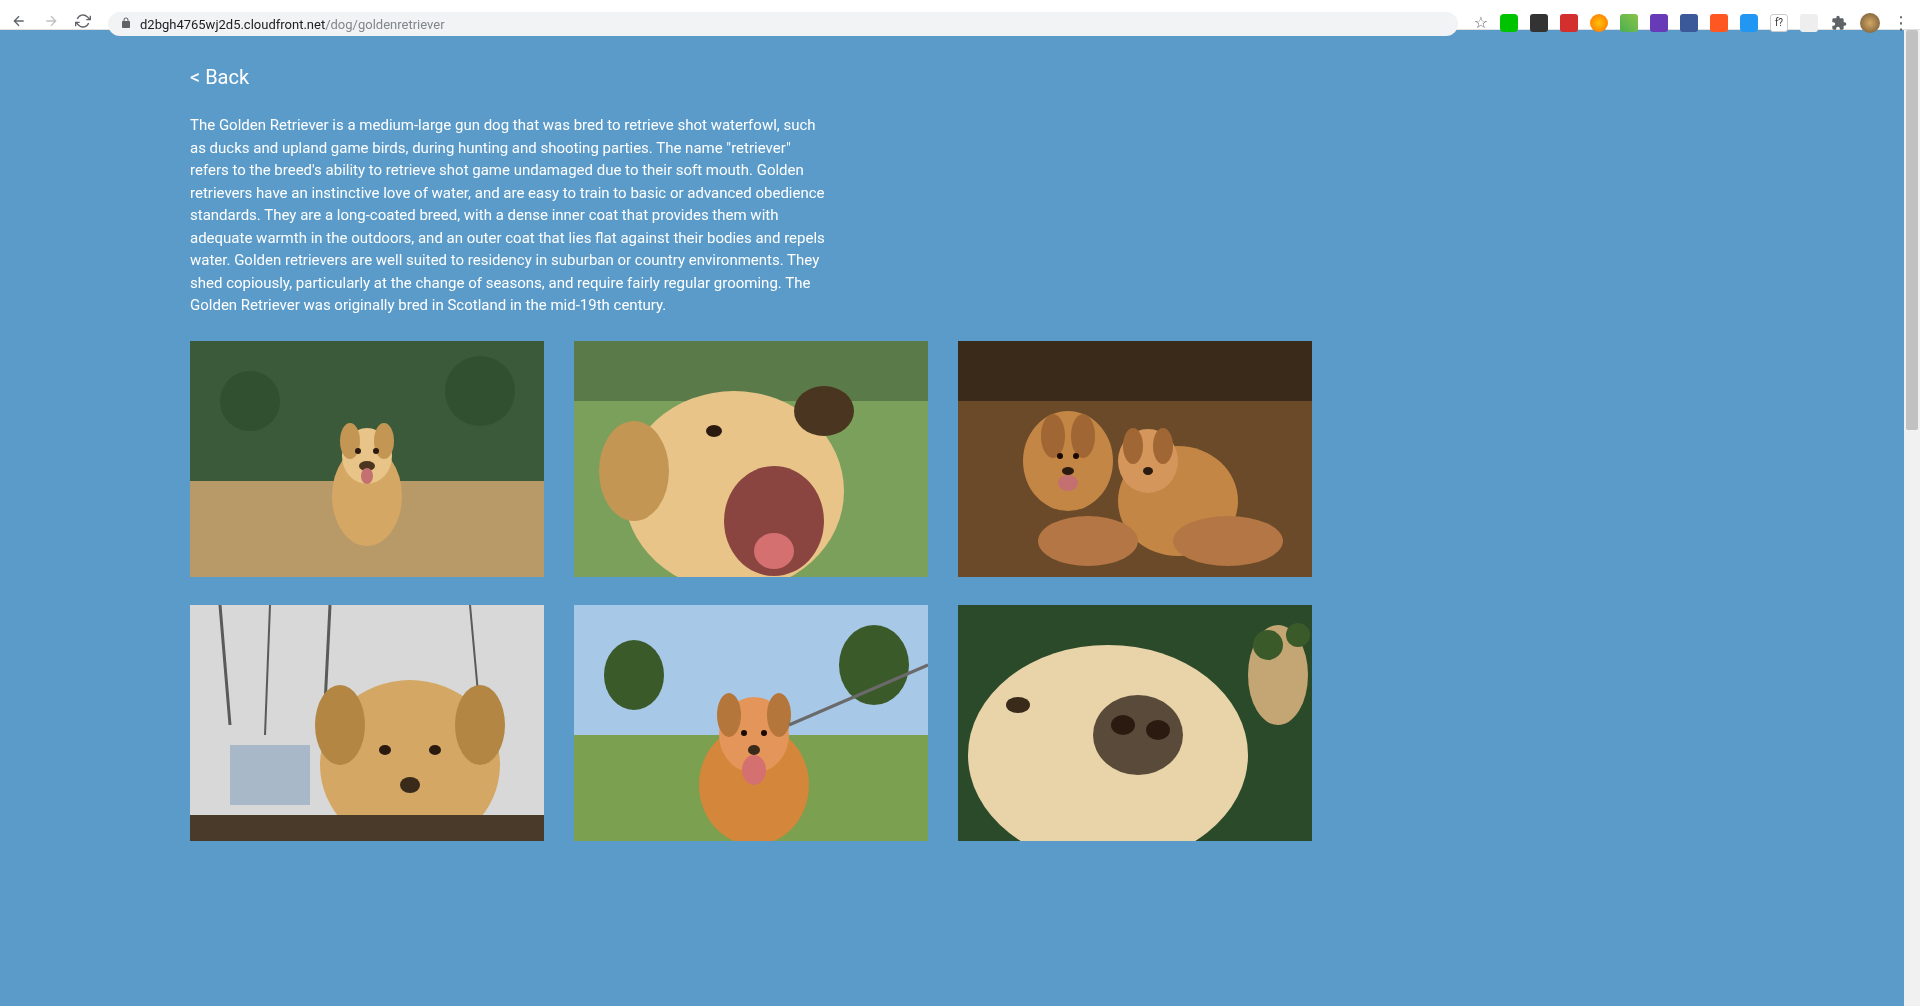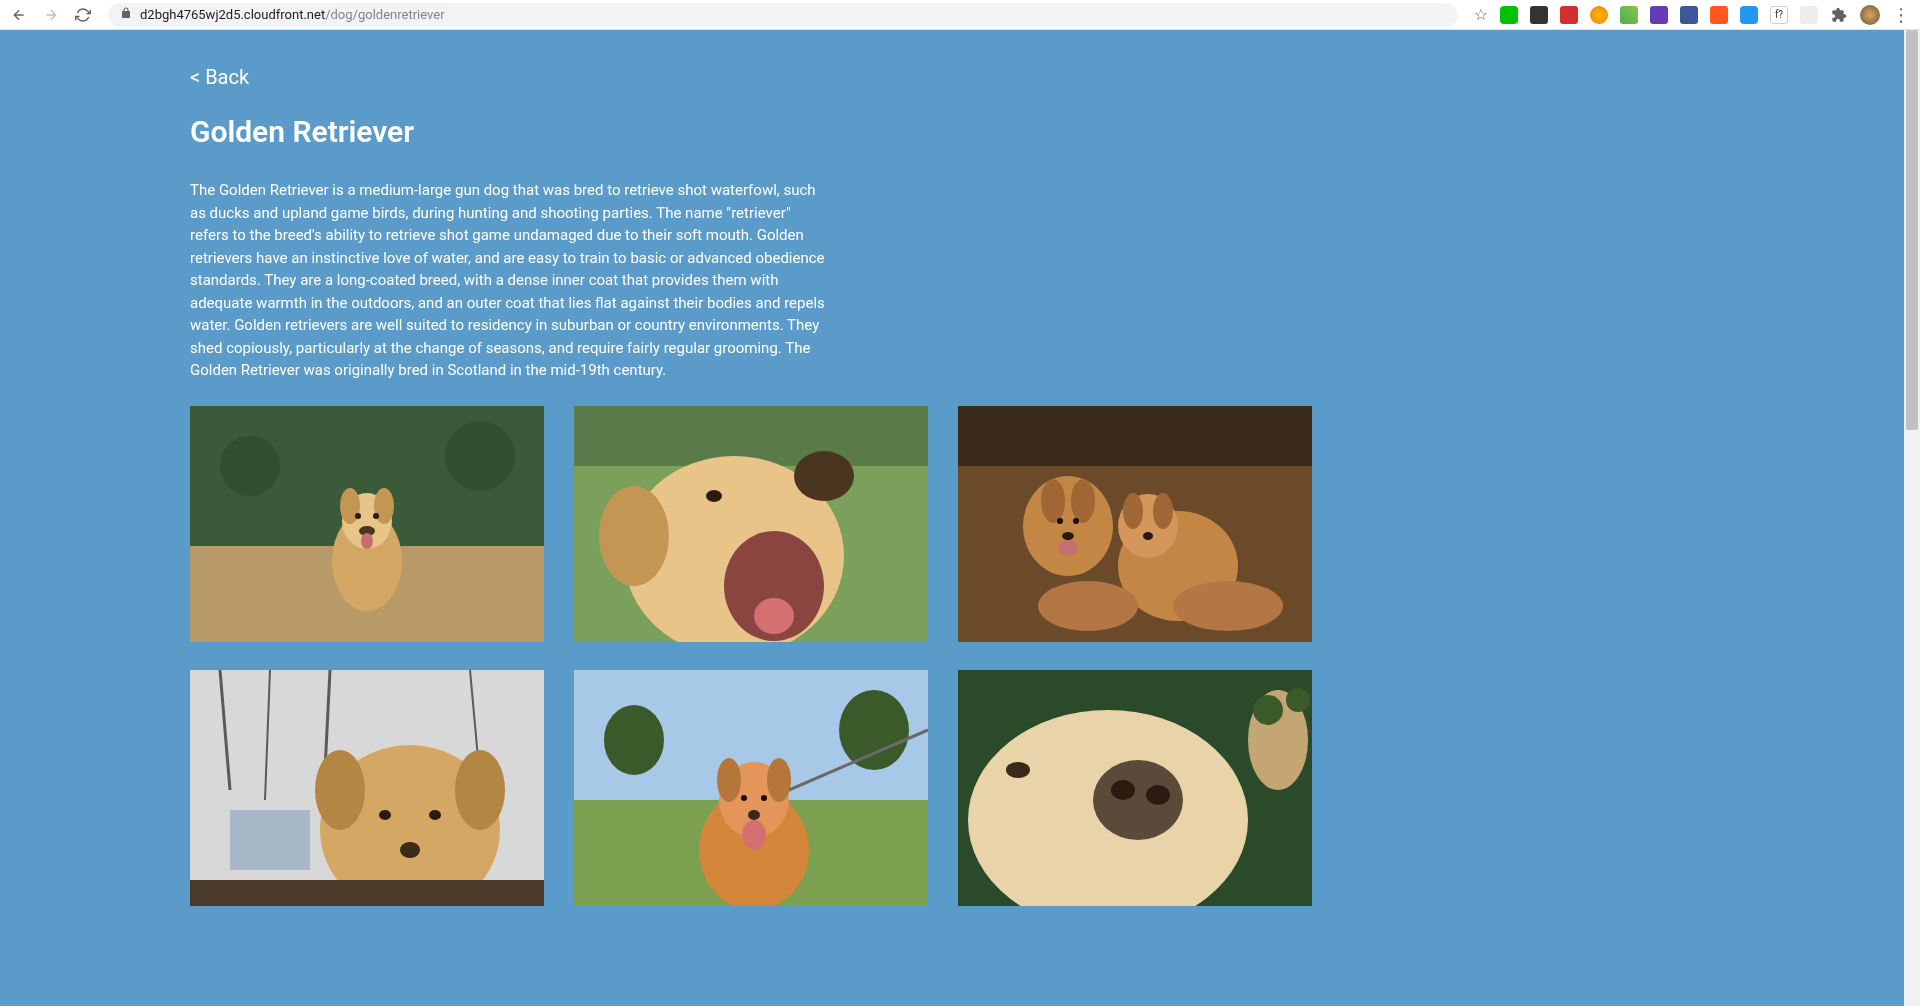--- a/index.html
+++ b/index.html
@@ -6,21 +6,21 @@
       margin: 0;
       padding: 0;
       box-sizing: border-box;
     }
     body {
       font-family: -apple-system, BlinkMacSystemFont, 'Segoe UI', Roboto, sans-serif;
       background: #fff;
     }
     .browser-chrome {
       display: flex;
-      align-items: center;
+      align-items: flex-start;
       height: 30px;
       background: #fff;
       border-bottom: 1px solid #e0e0e0;
       padding: 12px 10px;
       gap: 8px;
     }
     .nav-buttons {
       display: flex;
       gap: 14px;
       align-items: center;
@@ -196,21 +196,20 @@
           <path d="M20.5 11H19V7c0-1.1-.9-2-2-2h-4V3.5C13 2.12 11.88 1 10.5 1S8 2.12 8 3.5V5H4c-1.1 0-2 .9-2 2v3.8h1.5c1.49 0 2.7 1.21 2.7 2.7s-1.21 2.7-2.7 2.7H2V20c0 1.1.9 2 2 2h3.8v-1.5c0-1.49 1.21-2.7 2.7-2.7s2.7 1.21 2.7 2.7V22H17c1.1 0 2-.9 2-2v-4h1.5c1.38 0 2.5-1.12 2.5-2.5S21.88 11 20.5 11z"></path>
         </svg>
     </div>
     <div class="avatar"></div>
     <span class="menu-dots">⋮</span>
   </div>
 </div>
 
 <div class="page-content">
   <a class="back-link">&lt; Back</a>
-  <h1 class="page-title">Golden Retriever</h1>
   <p class="description">The Golden Retriever is a medium-large gun dog that was bred to retrieve shot waterfowl, such as ducks and upland game birds, during hunting and shooting parties. The name "retriever" refers to the breed's ability to retrieve shot game undamaged due to their soft mouth. Golden retrievers have an instinctive love of water, and are easy to train to basic or advanced obedience standards. They are a long-coated breed, with a dense inner coat that provides them with adequate warmth in the outdoors, and an outer coat that lies flat against their bodies and repels water. Golden retrievers are well suited to residency in suburban or country environments. They shed copiously, particularly at the change of seasons, and require fairly regular grooming. The Golden Retriever was originally bred in Scotland in the mid-19th century.</p>
   
   <div class="image-grid">
     <div class="dog-image">
       <svg viewBox="0 0 354 236" preserveAspectRatio="xMidYMid slice">
         <rect width="354" height="140" fill="#3a5a3a"></rect>
         <rect y="140" width="354" height="96" fill="#b89968"></rect>
         <ellipse cx="177" cy="155" rx="35" ry="50" fill="#d4a764"></ellipse>
         <ellipse cx="177" cy="115" rx="25" ry="28" fill="#e8c488"></ellipse>
         <ellipse cx="160" cy="100" rx="10" ry="18" fill="#c49654"></ellipse>

